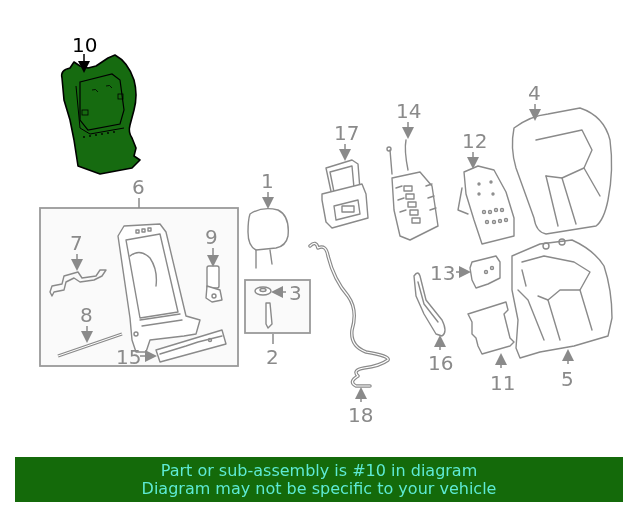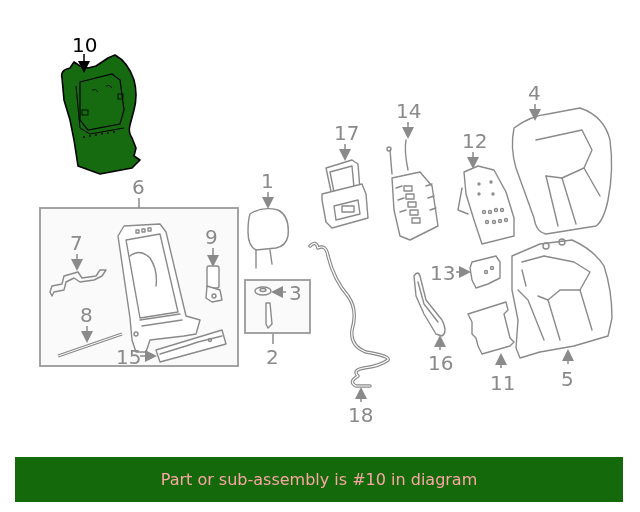--- a/index.html
+++ b/index.html
@@ -7,21 +7,21 @@
   #diagram { position:absolute; left:0; top:0; width:640px; height:512px; }
   .lbl { font-family:"DejaVu Sans", sans-serif; font-size:20px; fill:#8a8a8a; }
   .lbl-main { font-family:"DejaVu Sans", sans-serif; font-size:20px; fill:#000000; }
   .part { fill:none; stroke:#8a8a8a; stroke-width:1.4; stroke-linejoin:round; stroke-linecap:round; }
   .part-fill { fill:#ffffff; stroke:#8a8a8a; stroke-width:1.4; stroke-linejoin:round; }
   .arrow { stroke:#8a8a8a; stroke-width:1.5; fill:none; }
   .arrowhead { fill:#8a8a8a; }
   .box { fill:#fafafa; stroke:#9a9a9a; stroke-width:1.8; }
   #banner { position:absolute; left:15px; top:457px; width:608px; height:45px; background:#146a0a;
             display:flex; flex-direction:column; align-items:center; justify-content:center; }
-  #banner span { display:block; color:#fca5a5; font-size:16px; line-height:18px; font-family:"DejaVu Sans", sans-serif;text-align:center; }
+  #banner span { display:block; color:#5eead4; font-size:16px; line-height:18px; font-family:"DejaVu Sans", sans-serif;text-align:center; }
 </style>
 </head>
 <body>
 
 <svg id="diagram" viewBox="0 0 640 512" xmlns="http://www.w3.org/2000/svg">
   <defs>
     <marker id="ah" markerWidth="8" markerHeight="8" refX="6" refY="4" orient="auto">
       <path d="M0,0 L8,4 L0,8 z" class="arrowhead"></path>
     </marker>
     <marker id="ahk" markerWidth="8" markerHeight="8" refX="6" refY="4" orient="auto">
@@ -239,13 +239,14 @@
     <path d="M468,314 L506,302 L508,310 L504,314 L510,338 L514,342 L510,346 L482,354 L478,346 L476,338 L472,334 L472,322 Z" class="part-fill"></path>
   </g>
   <g>
     <line x1="501" y1="368" x2="501" y2="356" class="arrow" marker-end="url(#ah)"></line>
     <text x="490" y="390" class="lbl">11</text>
   </g>
 </svg>
 
 <div id="banner">
   <span>Part or sub-assembly is #10 in diagram</span>
+  <span>Diagram may not be specific to your vehicle</span>
 </div>
 
 </body></html>

